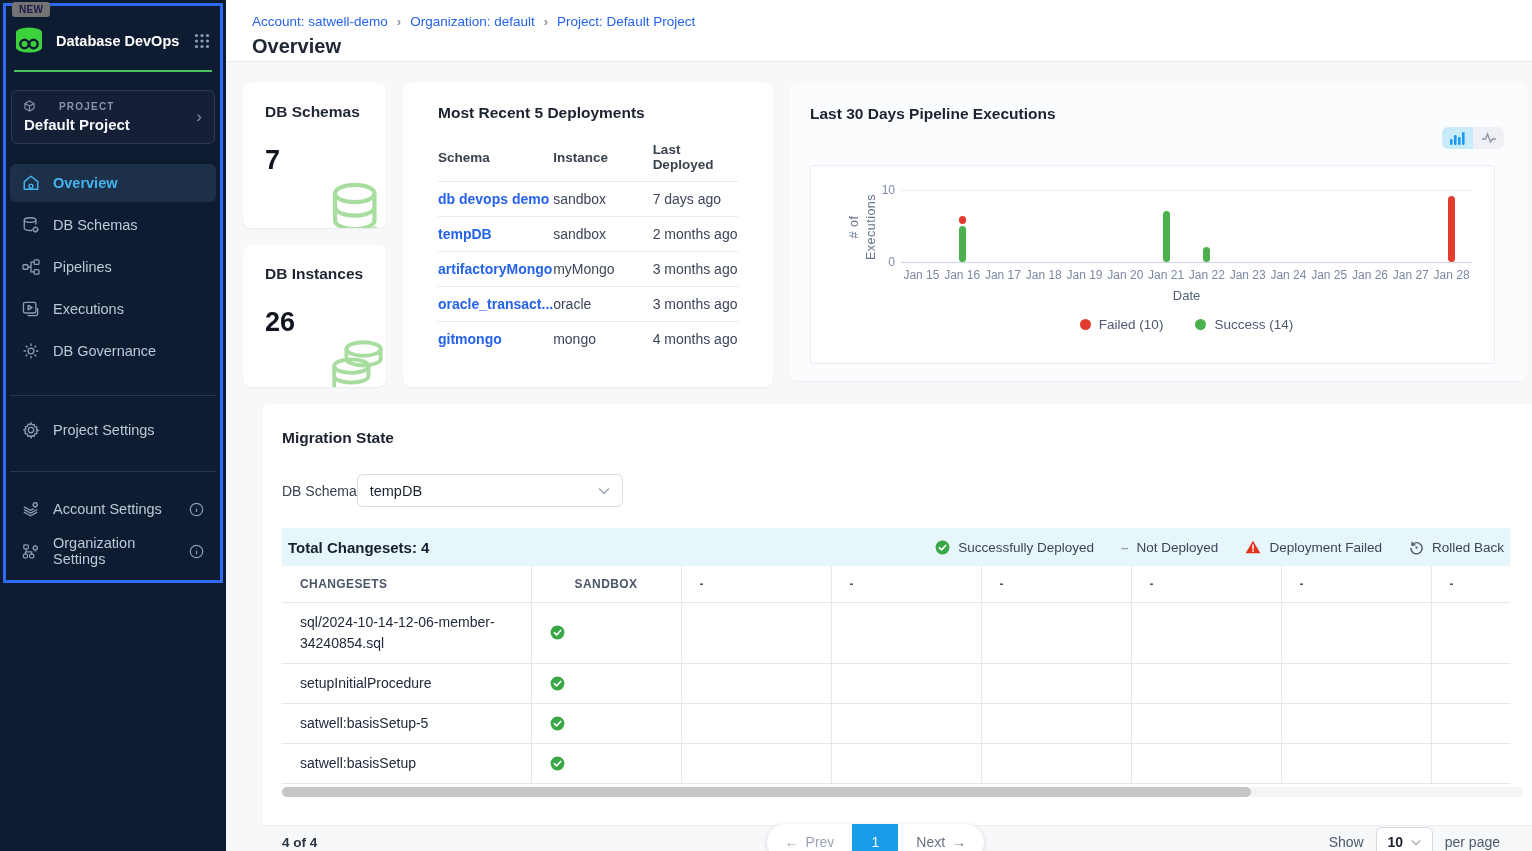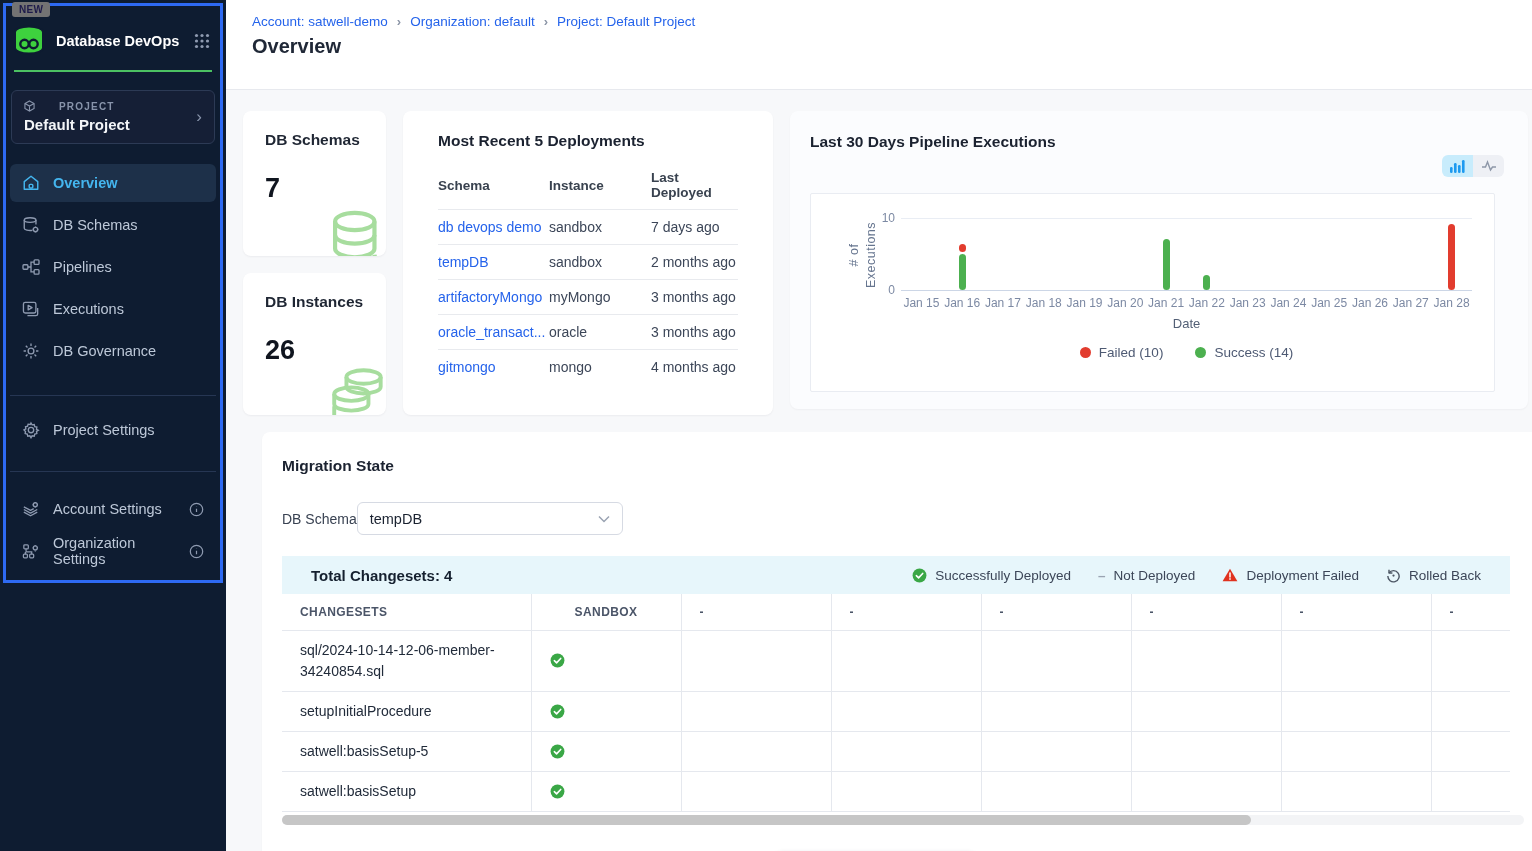--- a/index.html
+++ b/index.html
@@ -28,42 +28,42 @@
   .nav { margin:20px 10px 0; }
   .nav-item { display:flex; align-items:center; gap:13px; height:38px; padding:0 12px; border-radius:6px; color:#bdc8d8; font-size:14.5px; margin-bottom:4px; cursor:pointer; }
   .nav-item.active { background:#1d3049; color:#44b5ee; font-weight:600; }
   .nav-item .icn { width:18px; display:flex; justify-content:center; }
   .info-icn { margin-left:auto; }
   .side-divider { height:1px; background:#263653; margin:25px 10px 15px; }
   .side-divider.second { margin:22px 10px 18px; }
 
   
   .main { flex:1; display:flex; flex-direction:column; min-width:0; }
-  .main-header { background:#fff; height:90px; padding:14px 0 0 26px; border-bottom:1px solid #e7e9ee; flex-shrink:0; }
+  .main-header { background:#fff; height:62px; padding:14px 0 0 26px; border-bottom:1px solid #e7e9ee; flex-shrink:0; }
   .breadcrumb { display:flex; align-items:center; gap:9px; font-size:13.5px; }
   .breadcrumb a { color:#2463eb; text-decoration:none; cursor:pointer; }
   .crumb-sep { color:#8b95a6; font-size:13px; font-weight:bold; }
   .page-title { font-size:20px; font-weight:bold; color:#202837; margin-top:6px; }
   .content { flex:1; padding:21px 0 0 17px; overflow:hidden; }
 
   .top-row { display:flex; gap:17px; margin-right:4px; }
   .card { background:#fff; border-radius:8px; box-shadow:0 1px 2px rgba(16,24,40,.05); }
   .stat-col { display:flex; flex-direction:column; gap:17px; width:143px; flex-shrink:0; }
   .stat-card { height:145px; padding:20px 0 0 22px; position:relative; overflow:hidden; }
   .stat-card.second { height:142px; }
   .stat-title { font-size:15.5px; font-weight:bold; color:#1f2633; }
   .stat-value { font-size:27px; font-weight:bold; color:#10151f; margin-top:24px; }
   .stat-icon { position:absolute; right:-2px; bottom:-16px; }
 
   .deploy-card { width:370px; height:304px; padding:21px 35px 0; }
   .card-title { font-size:15.5px; font-weight:bold; color:#1b2230; }
   .deploy-table { width:100%; border-collapse:collapse; margin-top:10px; }
   .deploy-table th { text-align:left; font-size:13.5px; font-weight:bold; color:#39424f; padding:10px 0 9px; }
   .deploy-table td { font-size:14px; color:#3c4658; padding:9px 0; border-top:1px solid #e8eaee; }
-  .deploy-table a { color:#2563eb; text-decoration:none; font-weight:400; cursor:pointer; }
+  .deploy-table a { color:#2563eb; text-decoration:none; font-weight:700; cursor:pointer; }
 
   .chart-card { flex:1; height:298px; background:#fbfcfe; border-radius:8px; padding:22px 22px 0 20px; position:relative; box-shadow:0 1px 2px rgba(16,24,40,.04); }
   .chart-toggles { position:absolute; top:44px; right:24px; display:flex; border-radius:6px; overflow:hidden; }
   .toggle-btn { width:31px; height:22px; display:flex; align-items:center; justify-content:center; cursor:pointer; }
   .toggle-btn.bar-active { background:#c8ecfc; }
   .toggle-btn.line-idle { background:#eef0f5; }
   .chart-panel { position:relative; margin-top:42px; width:685px; max-width:100%; height:199px; background:#fff; border:1px solid #e9ecf2; border-radius:2px; }
   .y-axis-label { position:absolute; left:6px; top:15px; width:92px; height:92px; display:flex; align-items:center; justify-content:center; transform:rotate(-90deg); transform-origin:50% 50%; font-size:12.5px; color:#66758f; text-align:center; line-height:1.35; letter-spacing:.5px; }
   .plot { position:absolute; left:90px; right:22px; top:0; height:97px; border-bottom:1px solid #ccd6e6; }
   .gridline { position:absolute; left:0; right:0; top:24px; height:1px; background:#e9edf4; }
@@ -78,21 +78,21 @@
   .chart-legend { position:absolute; left:90px; right:22px; top:151px; display:flex; justify-content:center; gap:32px; }
   .chart-legend .li { display:flex; align-items:center; gap:8px; font-size:13.5px; color:#4e5a73; }
   .dot { width:11px; height:11px; border-radius:50%; }
 
   
   .migration { margin:17px 0 0 19px; background:#fff; border-radius:8px 0 0 0; padding:25px 22px 0 20px; height:421px; position:relative; box-shadow:0 1px 2px rgba(16,24,40,.04); }
   .schema-row { margin-top:27px; display:flex; align-items:center; }
   .schema-label { font-size:14px; color:#394252; }
   .schema-select { width:266px; height:33px; background:#fff; border:1px solid #d6dae3; border-radius:6px; display:flex; align-items:center; justify-content:space-between; padding:0 12px; cursor:pointer; }
   .schema-select .val { font-size:14.5px; color:#1a2230; }
-  .total-bar { margin-top:21px; height:38px; background:#e7f6fb; display:flex; align-items:center; justify-content:space-between; padding:0 29px; }
+  .total-bar { margin-top:21px; height:38px; background:#e7f6fb; display:flex; align-items:center; justify-content:space-between; padding:0 6px; }
   .total-label { font-size:15px; font-weight:bold; color:#15202f; }
   .state-legend { display:flex; align-items:center; gap:27px; }
   .state-legend .li { display:flex; align-items:center; gap:8px; font-size:13.5px; color:#3c4658; }
   .nd-dash { color:#9aa3b2; font-weight:bold; }
   .cs-wrap { overflow:hidden; }
   .cs-table { width:1242px; border-collapse:collapse; table-layout:fixed; }
   .cs-table th { height:36px; font-size:12px; font-weight:bold; letter-spacing:.4px; color:#4b5568; text-align:left; padding:0 0 0 18px; border-bottom:1px solid #e5e8ee; border-right:1px solid #e5e8ee; background:#fff; }
   .cs-table th.center { text-align:center; padding:0; }
   .cs-table th:last-child, .cs-table td:last-child { border-right:none; }
   .cs-table td { font-size:14px; color:#212b3a; padding:9px 14px 9px 18px; border-bottom:1px solid #e5e8ee; border-right:1px solid #e5e8ee; overflow-wrap:anywhere; line-height:1.5; }

